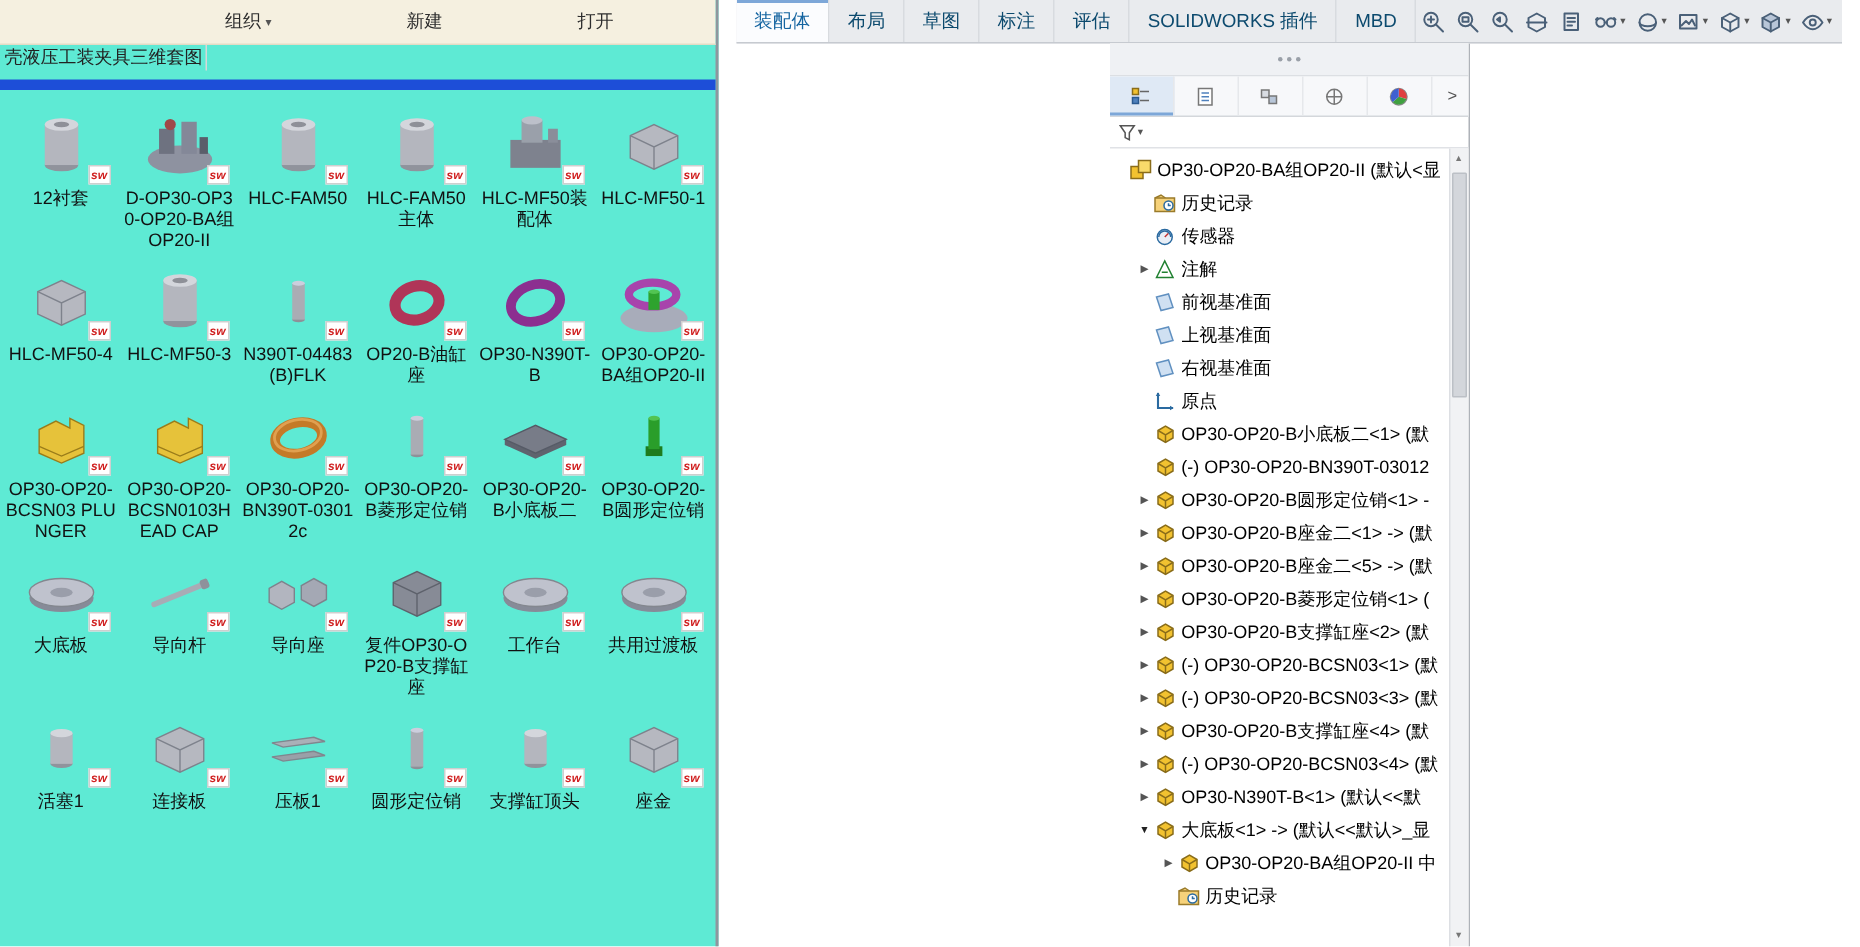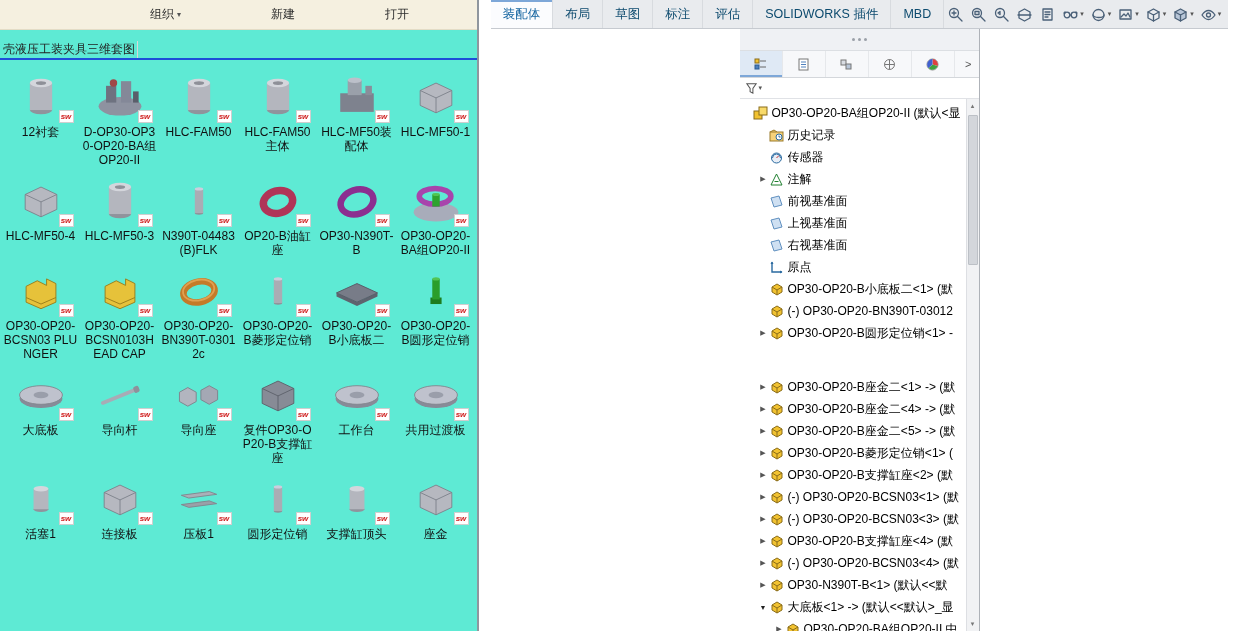--- a/index.html
+++ b/index.html
@@ -9,22 +9,22 @@
 
   
   .explorer { width:479px; flex:0 0 479px; border-right:2px solid #8f969e;
     display:flex; flex-direction:column; background:#5eead4; }
   .explorer-toolbar { height:30px; flex:0 0 30px; background:#f5f0e0;
     border-bottom:1px solid #e3dcc6; display:flex; align-items:center;
     font-size:12px; color:#2d2d2d; }
   .tbtn { display:flex; align-items:center; gap:3px; padding:3px 10px; cursor:default; }
   .m1 { margin-left:140px; } .m2 { margin-left:70px; } .m3 { margin-left:70px; }
   .caret { font-size:8px; color:#555; }
-  .pathbar { height:30px; flex:0 0 30px; border-bottom:2px solid #1d4ed8;
-    display:flex; align-items:flex-end; font-size:12px; color:#222; }
+  .pathbar { height:30px; flex:0 0 30px; border-bottom:7px solid #1d4ed8;
+    display:flex; align-items:flex-start; font-size:12px; color:#222; }
   .path-tab { width:138px; flex:0 0 138px; padding-left:3px; border-right:1px solid #d8d8d8;
     overflow:hidden; white-space:nowrap; }
   .crumb { display:flex; align-items:center; gap:7px; padding-left:10px; white-space:nowrap; }
   .crumb-sep { color:#777; font-size:10px; }
   .file-grid { flex:1; display:grid; grid-template-columns:repeat(6,79px);
     justify-items:center; align-content:start; padding:12px 1px 0; row-gap:9px; overflow:hidden; }
   .file-item { width:78px; display:flex; flex-direction:column; align-items:center; }
   .thumb { width:54px; height:50px; flex:0 0 50px; position:relative; }
   .thumb > svg { width:54px; height:50px; display:block; }
   .sw-badge { position:absolute; right:-6px; bottom:-1px; width:15px; height:13px;
@@ -680,39 +680,29 @@
               <div class="tree-row" style="padding-left: 18px;">
                 <span class="arrow">▶</span>
                 <span class="ticon">
                   <svg viewBox="0 0 15 15">
                     <path d="M3 5 L8 2 L13 5 L13 10 L8 13 L3 10 Z" fill="#f2c230" stroke="#8a6d1a"></path>
                     <path d="M3 5 L8 8 L13 5 M8 8 L8 13" stroke="#8a6d1a" fill="none"></path>
                   </svg>
                 </span>
                 <span class="tlabel">OP30-OP20-B圆形定位销&lt;1&gt; -</span>
               </div>
-              <div class="tree-row" style="padding-left: 18px; margin-top: 32px;">
+              <div class="tree-row" style="padding-left: 18px;">
                 <span class="arrow">▶</span>
                 <span class="ticon">
                   <svg viewBox="0 0 15 15">
                     <path d="M3 5 L8 2 L13 5 L13 10 L8 13 L3 10 Z" fill="#f2c230" stroke="#8a6d1a"></path>
                     <path d="M3 5 L8 8 L13 5 M8 8 L8 13" stroke="#8a6d1a" fill="none"></path>
                   </svg>
                 </span>
                 <span class="tlabel">OP30-OP20-B座金二&lt;1&gt; -&gt; (默</span>
-              </div>
-              <div class="tree-row" style="padding-left: 18px;">
-                <span class="arrow">▶</span>
-                <span class="ticon">
-                  <svg viewBox="0 0 15 15">
-                    <path d="M3 5 L8 2 L13 5 L13 10 L8 13 L3 10 Z" fill="#f2c230" stroke="#8a6d1a"></path>
-                    <path d="M3 5 L8 8 L13 5 M8 8 L8 13" stroke="#8a6d1a" fill="none"></path>
-                  </svg>
-                </span>
-                <span class="tlabel">OP30-OP20-B座金二&lt;4&gt; -&gt; (默</span>
               </div>
               <div class="tree-row" style="padding-left: 18px;">
                 <span class="arrow">▶</span>
                 <span class="ticon">
                   <svg viewBox="0 0 15 15">
                     <path d="M3 5 L8 2 L13 5 L13 10 L8 13 L3 10 Z" fill="#f2c230" stroke="#8a6d1a"></path>
                     <path d="M3 5 L8 8 L13 5 M8 8 L8 13" stroke="#8a6d1a" fill="none"></path>
                   </svg>
                 </span>
                 <span class="tlabel">OP30-OP20-B座金二&lt;5&gt; -&gt; (默</span>

